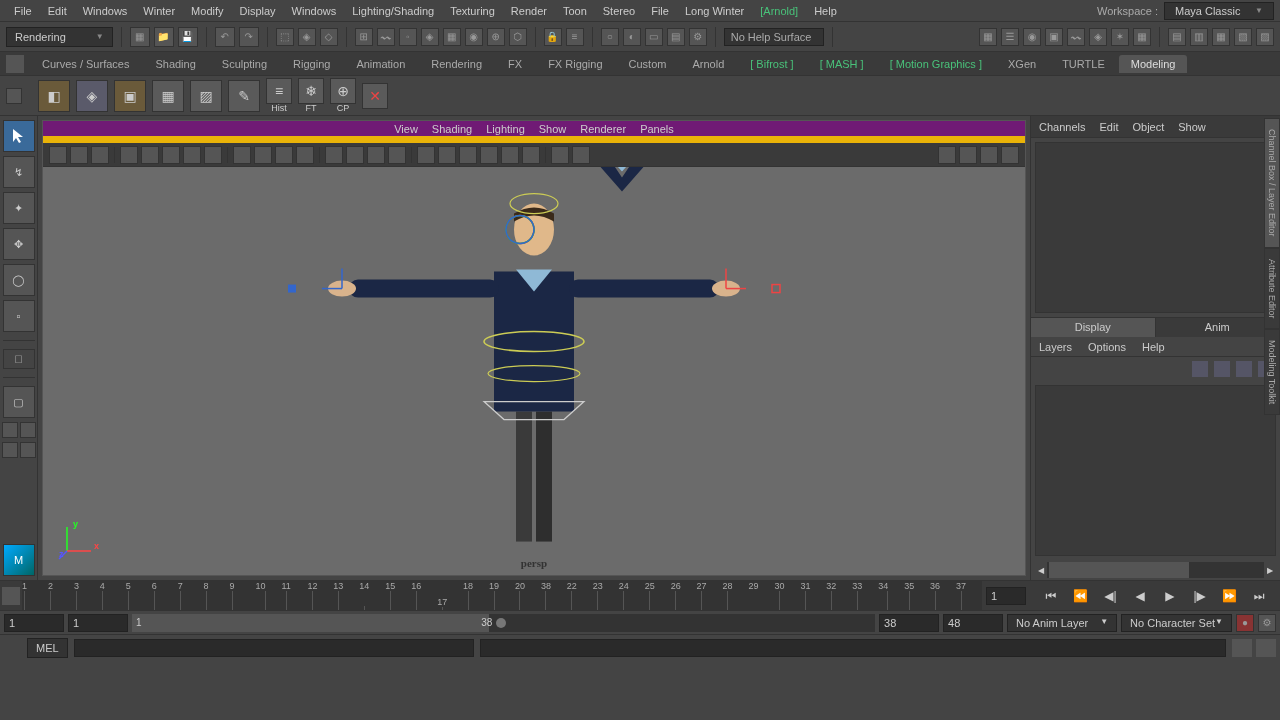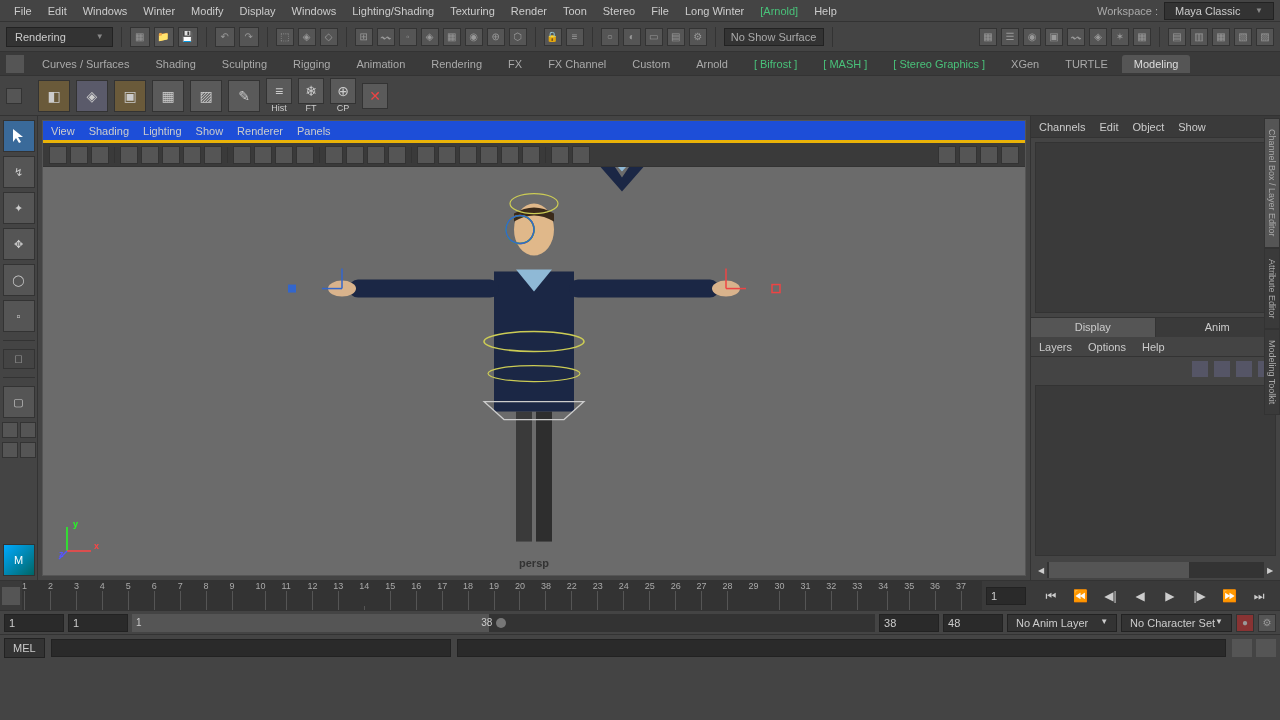--- a/index.html
+++ b/index.html
@@ -27,27 +27,27 @@
 .shelf-icon { width:32px; height:32px; background:#5a5a5a; border:1px solid #333; display:flex; align-items:center; justify-content:center; font-size:14px; color:#ccc; }
 .shelf-icon.sml { width:26px; height:26px; }
 .shelf-label { font-size:9px; text-align:center; line-height:1; }
 .main-row { display:flex; height:464px; }
 .toolbox { width:38px; background:#444; display:flex; flex-direction:column; align-items:center; padding:4px 2px; gap:4px; border-right:1px solid #333; }
 .tool { width:32px; height:32px; background:#555; border:1px solid #333; display:flex; align-items:center; justify-content:center; }
 .tool.active { background:#3a6a9a; }
 .tool.sep2 { height:1px; background:#333; border:none; margin:4px 0; }
 .tool-small { width:16px; height:16px; background:#555; border:1px solid #333; }
 .vp-wrap { flex:1; display:flex; flex-direction:column; border:1px solid #555; margin:4px; }
-.vp-menu { height:22px; background:#1d4ed8; display:flex; align-items:center; padding:0 8px; gap:14px; border-bottom:3px solid #eab308; }
+.vp-menu { height:22px; background:#701a75; display:flex; align-items:center; padding:0 8px; gap:14px; border-bottom:7px solid #eab308;justify-content:center; }
 .vp-menu span { cursor:pointer; }
 .vp-tools { height:24px; background:#3a3a3a; display:flex; align-items:center; padding:0 6px; gap:3px; border-bottom:1px solid #333; }
 .vp-tools .vt { width:18px; height:18px; background:#555; border:1px solid #333; display:inline-block; }
 .vp-tools .vtsep { width:1px; height:16px; background:#333; margin:0 2px; }
 .viewport { flex:1; background:#6b6b6b; position:relative; overflow:hidden; }
-.persp-label { position:absolute; bottom:6px; left:50%; transform:translateX(-50%); color:#333; font-size:11px; font-weight:bold; }
+.persp-label { position:absolute; bottom:6px; left:50%; transform:translateX(-50%); color:#333; font-size:11px; font-weight:bold;font-family:Liberation Serif, serif; }
 .axis-gizmo { position:absolute; left:14px; bottom:14px; width:40px; height:40px; }
 .axis-gizmo .ax { position:absolute; font-size:9px; font-weight:bold; }
 .axis-gizmo .y { color:#2f2; left:16px; top:-2px; }
 .axis-gizmo .x { color:#f44; right:-2px; bottom:10px; }
 .axis-gizmo .z { color:#55f; left:2px; bottom:2px; }
 .axis-gizmo .lines { position:absolute; width:100%; height:100%; }
 .char { position:absolute; left:50%; top:50%; transform:translate(-50%,-52%); }
 .channel-box { width:250px; background:#444; border-left:1px solid #333; display:flex; flex-direction:column; }
 .cb-menu { height:22px; background:#3a3a3a; display:flex; align-items:center; padding:0 8px; gap:14px; border-bottom:1px solid #333; }
 .cb-body { flex:1; background:#3a3a3a; border:1px solid #333; margin:4px; }
@@ -72,21 +72,21 @@
 .tl-tick .num { font-size:9px; color:#aaa; }
 .tl-tick .mark { width:1px; flex:1; background:#555; }
 .playback { width:250px; display:flex; align-items:center; justify-content:space-around; padding:0 6px; }
 .pb-btn { width:20px; height:20px; display:flex; align-items:center; justify-content:center; color:#ccc; font-size:12px; cursor:pointer; }
 .range-row { height:24px; background:#444; display:flex; align-items:center; border-top:1px solid #333; gap:4px; padding:0 4px; }
 .range-input { width:60px; height:18px; background:#2a2a2a; border:1px solid #222; color:#ccc; padding:0 4px; font-size:11px; }
 .range-slider { flex:1; height:18px; background:#333; position:relative; }
 .range-slider .rs-handle { position:absolute; height:100%; background:#555; display:flex; align-items:center; padding:0 4px; font-size:10px; }
 .range-drop { background:#333; border:1px solid #222; padding:2px 8px; min-width:110px; display:flex; justify-content:space-between; }
 .cmdline { height:26px; background:#444; display:flex; align-items:center; border-top:1px solid #333; padding:0 4px; gap:6px; }
-.cmd-label { background:#333; padding:3px 8px; border:1px solid #222; }
+.cmd-label { background:#333; padding:3px 8px; border:1px solid #222;margin-left:23px; }
 .cmd-input { width:400px; height:18px; background:#2a2a2a; border:1px solid #222; }
 .cmd-result { flex:1; height:18px; background:#2a2a2a; border:1px solid #222; }
 .cmd-icons { display:flex; gap:4px; }
 .cmd-icons div { width:20px; height:18px; background:#555; }
 
 .char svg { overflow:visible; }
 .tl-field { width:40px; height:18px; background:#2a2a2a; border:1px solid #222; color:#ccc; padding:0 4px; font-size:11px; margin:0 4px; }
 </style>
 </head>
 <body>
@@ -147,21 +147,21 @@
   <div class="tb-icon sm">🔒</div>
   <div class="tb-icon sm">≡</div>
   <div class="sep"></div>
   <div class="tb-icon sm">○</div>
   <div class="tb-icon sm">◐</div>
   <div class="tb-icon sm">▭</div>
   <div class="tb-icon sm">▤</div>
   <div class="tb-icon sm">⚙</div>
   <div class="sep"></div>
   <div class="live-surf">
-    <span>No Show Surface</span>
+    <span>No Help Surface</span>
   </div>
   <div class="sep"></div>
   <div style="flex:1"></div>
   <div class="tb-icon sm">▦</div>
   <div class="tb-icon sm">☰</div>
   <div class="tb-icon sm">◉</div>
   <div class="tb-icon sm">▣</div>
   <div class="tb-icon sm">〰</div>
   <div class="tb-icon sm">◈</div>
   <div class="tb-icon sm">✶</div>
@@ -177,26 +177,26 @@
 <div class="shelftabs">
   <div class="pre-icon"></div>
   <div id="shelf-tab-row" style="display:flex;gap:2px;">
       <div class="stab">Curves / Surfaces</div>
       <div class="stab">Shading</div>
       <div class="stab">Sculpting</div>
       <div class="stab">Rigging</div>
       <div class="stab">Animation</div>
       <div class="stab">Rendering</div>
       <div class="stab">FX</div>
-      <div class="stab">FX Channel</div>
+      <div class="stab">FX Rigging</div>
       <div class="stab">Custom</div>
       <div class="stab">Arnold</div>
       <div class="stab bracket">[ Bifrost ]</div>
       <div class="stab bracket">[ MASH ]</div>
-      <div class="stab bracket">[ Stereo Graphics ]</div>
+      <div class="stab bracket">[ Motion Graphics ]</div>
       <div class="stab">XGen</div>
       <div class="stab">TURTLE</div>
       <div class="stab active">Modeling</div>
     </div>
 </div>
 
 <div class="shelf">
   <div style="display:flex;flex-direction:column;gap:2px;">
     <div class="tool-small"></div>
   </div>
@@ -453,21 +453,21 @@
         <div class="mark"></div>
       </div>
       <div class="tl-tick" style="left: 37.8378%;">
         <div class="num">15</div>
         <div class="mark"></div>
       </div>
       <div class="tl-tick" style="left: 40.5405%;">
         <div class="num">16</div>
         <div class="mark"></div>
       </div>
-      <div class="tl-tick" style="left: 43.2432%;">
+      <div class="tl-tick" style="left: 43.2432%; margin-top: 16px;">
         <div class="num">17</div>
         <div class="mark"></div>
       </div>
       <div class="tl-tick" style="left: 45.9459%;">
         <div class="num">18</div>
         <div class="mark"></div>
       </div>
       <div class="tl-tick" style="left: 48.6486%;">
         <div class="num">19</div>
         <div class="mark"></div>

